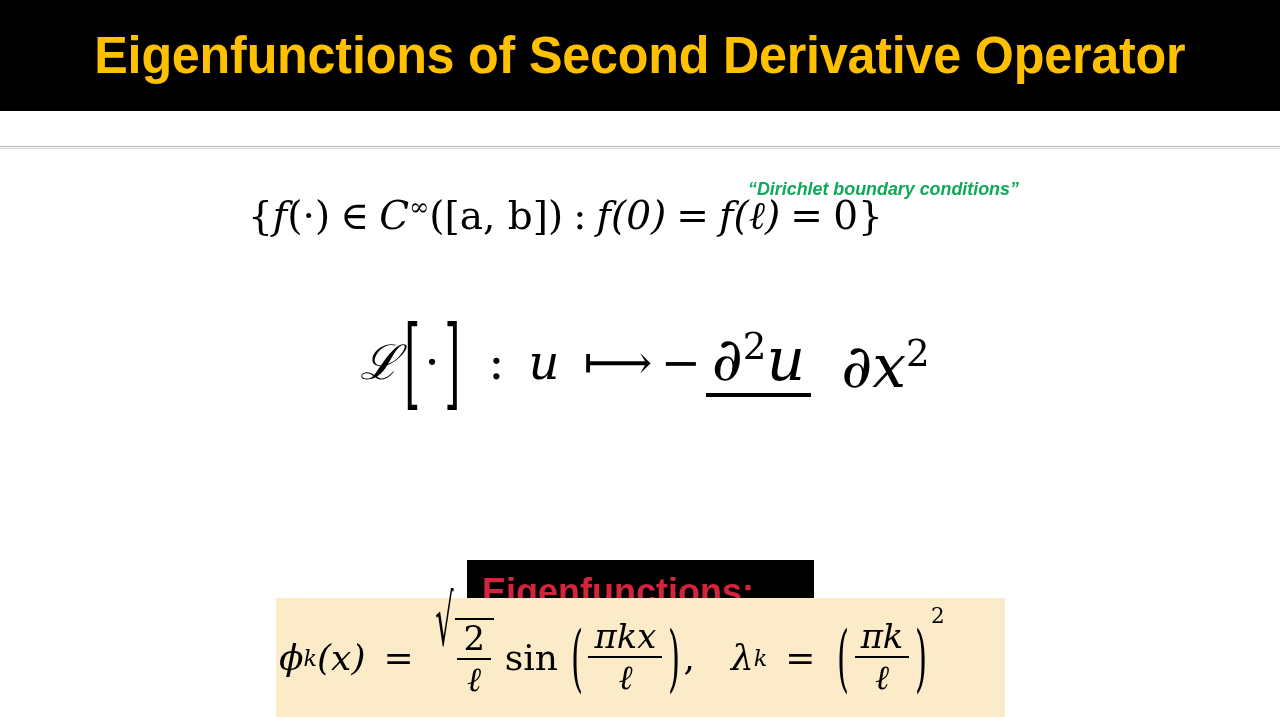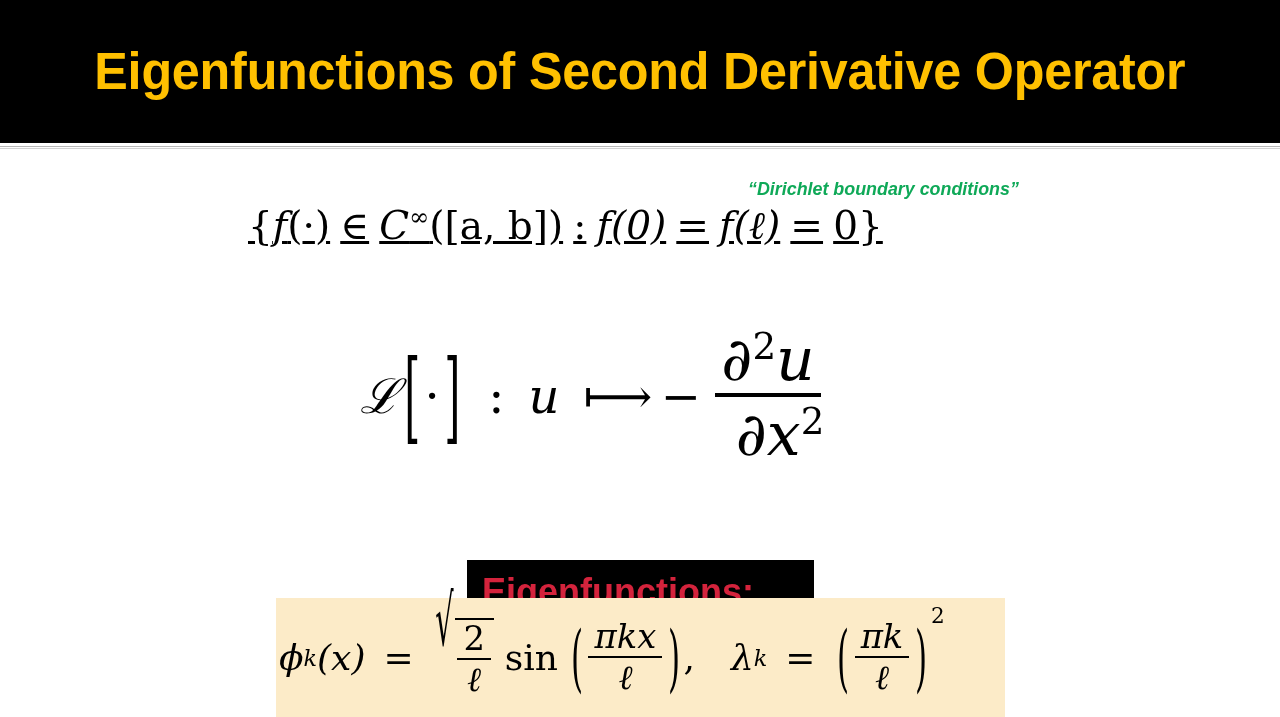--- a/index.html
+++ b/index.html
@@ -14,21 +14,21 @@
     font-family: "Liberation Sans", sans-serif;
     position: relative;
   }
 
   
   .slide-header {
     position: absolute;
     left: 0;
     top: 0;
     width: 1280px;
-    height: 143px;
+    height: 111px;
     background: #000000;
     display: flex;
     align-items: center;
     justify-content: center;
     box-sizing: border-box;
   }
   .slide-title {
     color: #FFC000;
     font-family: "Liberation Sans", sans-serif;
     font-weight: bold;
@@ -151,44 +151,43 @@
     border-top: 2px solid #000;
     padding-top: 1px;
     display: inline-flex;
     align-items: center;
   }
 
   
   .line-set {
     position: absolute;
     left: 248px;
-    top: 55px;
+    top: 45px;
     font-size: 39px;
     line-height: 1.05;
-    text-decoration: underline;
   }
 
   
   .line-operator {
     position: absolute;
     left: 360px;
     top: 178px;
     font-size: 48px;
     display: flex;
     align-items: center;
     line-height: 1;
   }
   .line-operator .minus {
     font-style: normal;
     margin: 0 0.1em 0 0.18em;
     font-size: 1.0em;
   }
   .bigfrac {
     display: inline-flex;
-    flex-direction: column;
+    flex-direction: row;
     align-items: center;
     line-height: 1.0;
     font-size: 1.25em;
   }
   .bigfrac .num {
     padding: 0 0.1em 0.06em 0.1em;
     border-bottom: 4px solid #000;
   }
   .bigfrac .den {
     padding: 0.1em 0.1em 0 0.1em;

